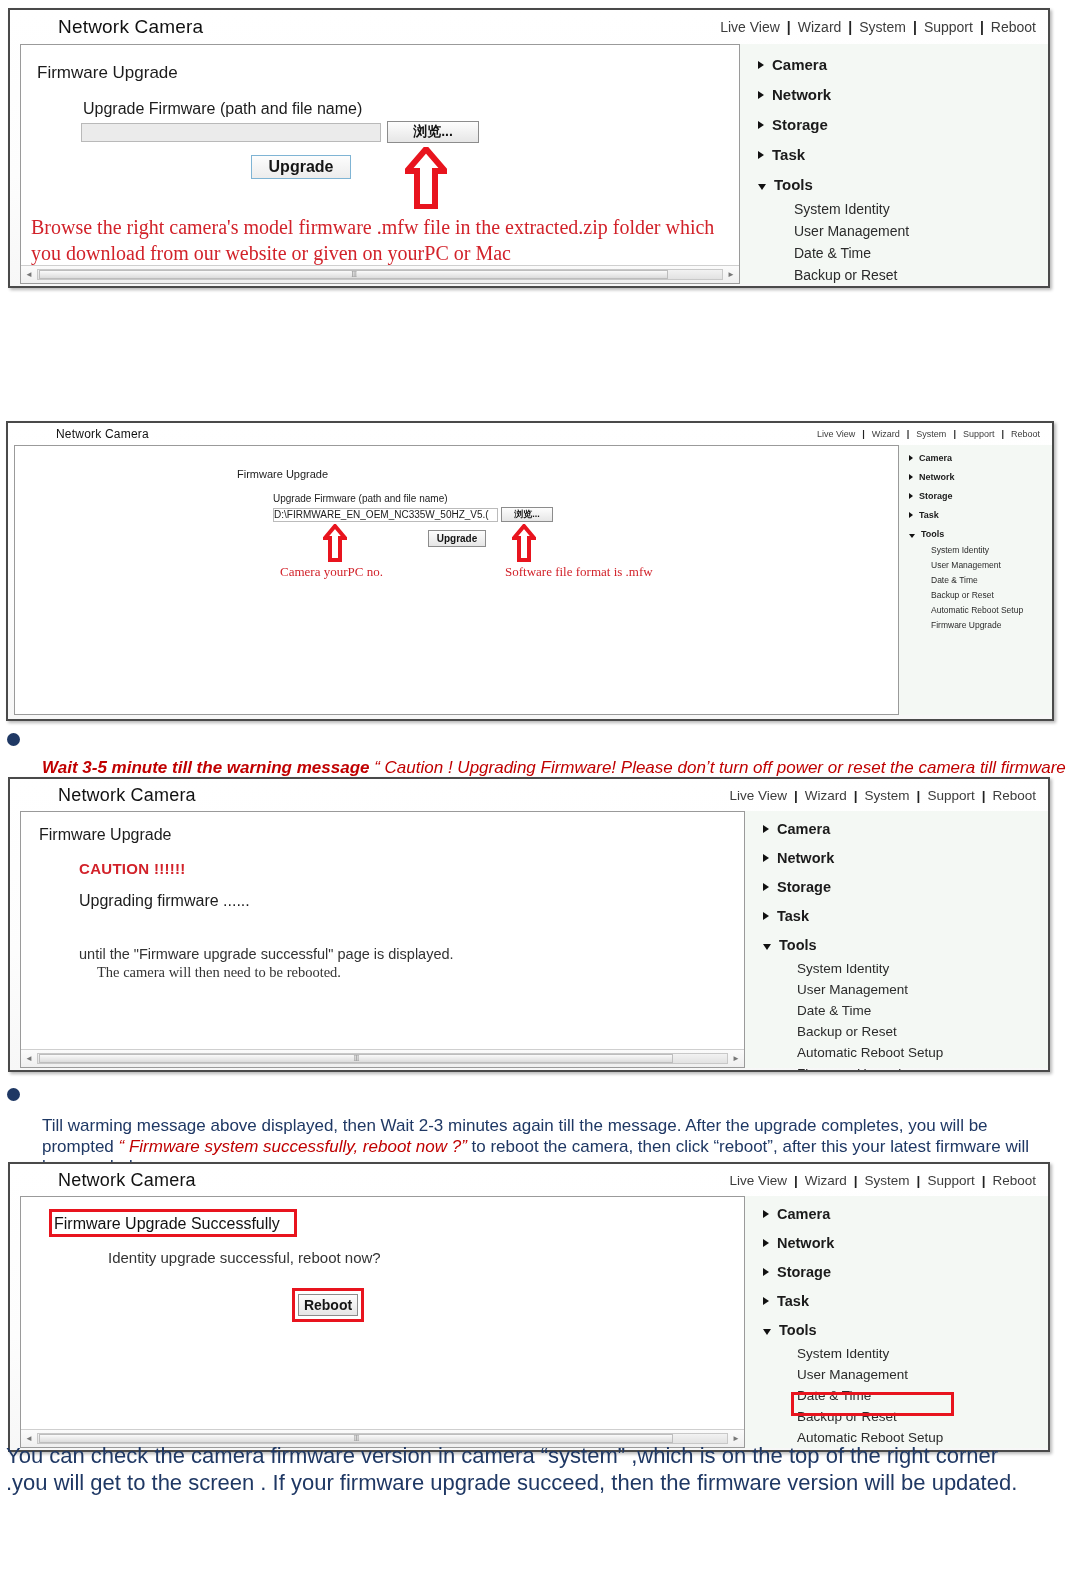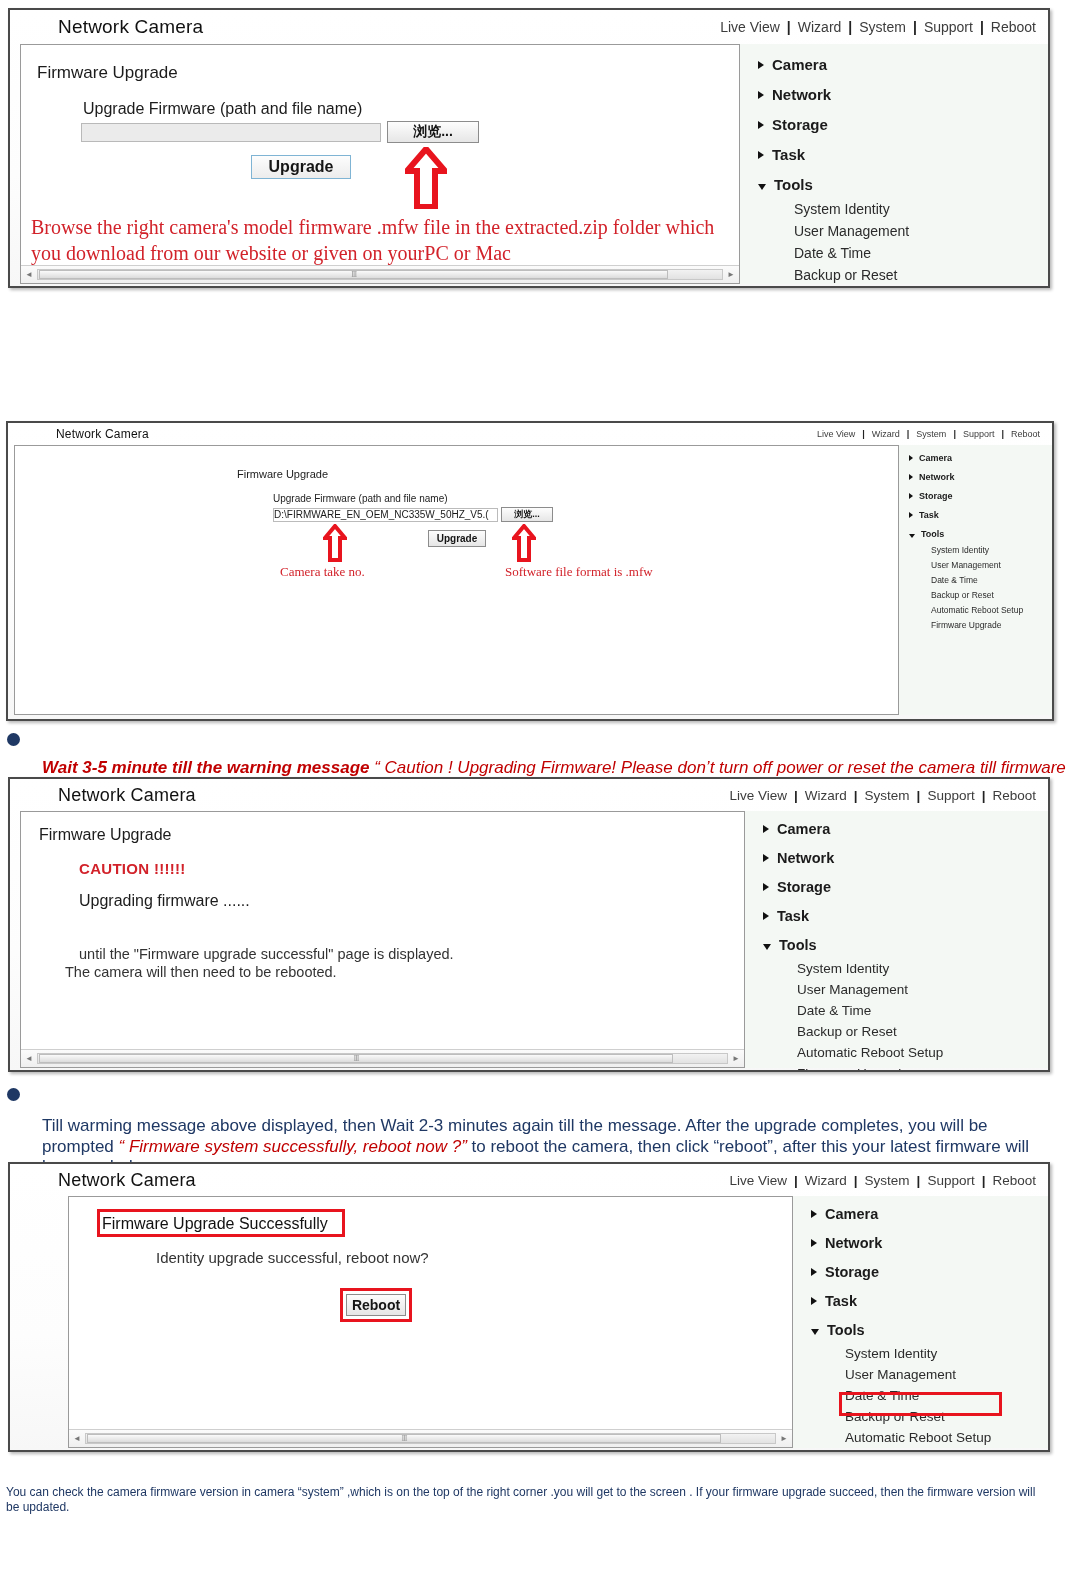--- a/index.html
+++ b/index.html
@@ -271,21 +271,21 @@
               <svg width="24" height="38" viewBox="0 0 24 38">
                 <polygon points="12,2 22,14 17,14 17,36 7,36 7,14 2,14" fill="#ffffff" stroke="#e8141e" stroke-width="4"></polygon>
               </svg>
             </div>
             <div class="uparrow" style="left:497px; top:78px;">
               <svg width="24" height="38" viewBox="0 0 24 38">
                 <polygon points="12,2 22,14 17,14 17,36 7,36 7,14 2,14" fill="#ffffff" stroke="#e8141e" stroke-width="4"></polygon>
               </svg>
             </div>
 
-            <div class="redtext" style="position:absolute; left:265px; top:118px; font-size:13px; font-family:'Liberation Serif', serif;">Camera take no.</div>
+            <div class="redtext" style="position:absolute; left:265px; top:118px; font-size:13px; font-family:'Liberation Serif', serif;">Camera yourPC no.</div>
             <div class="redtext" style="position:absolute; left:490px; top:118px; font-size:13px; font-family:'Liberation Serif', serif;">Software file format is .mfw</div>
           </div>
         </div>
 
         <div class="sidebar" style="flex:1 1 auto; padding:8px 0 0 10px;">
           <div class="side-item" style="font-size:9px; font-weight:bold; margin-bottom:9px;">
             <span class="tri right" style="border-left-width:4px;border-top-width:3px;border-bottom-width:3px;margin-right:6px;"></span>
             <span>Camera</span>
           </div>
           <div class="side-item" style="font-size:9px; font-weight:bold; margin-bottom:9px;">
@@ -337,21 +337,21 @@
         </span>
       </div>
 
       <div class="body-row" style="height:257px;">
         <div class="content-pane" style="width:725px; margin-left:10px;">
           <div class="content-body">
             <div class="lbl" style="position:absolute; left:18px; top:14px; font-size:16px;">Firmware Upgrade</div>
             <div class="redbold" style="position:absolute; left:58px; top:48px; font-size:15px; letter-spacing:.3px;">CAUTION !!!!!!</div>
             <div class="lbl" style="position:absolute; left:58px; top:80px; font-size:16px;">Upgrading firmware ......</div>
             <div style="position:absolute; left:58px; top:134px; font-size:14.5px; color:#333; white-space:nowrap;">until the "Firmware upgrade successful" page is displayed.</div>
-            <div style="position:absolute; left:44px; top:152px; font-size:14.5px; color:#333; white-space:nowrap;">The camera will then need to be rebooted.</div>
+            <div style="position:absolute; left:76px; top:152px; font-size:14.5px; color:#333; white-space:nowrap;font-family:Liberation Serif, serif;">The camera will then need to be rebooted.</div>
           </div>
 
           <div class="hscroll" style="height:18px;">
             <div class="arrow">◄</div>
             <div class="track">
               <div class="thumb" style="width:92%;">III</div>
             </div>
             <div class="arrow">►</div>
           </div>
         </div>
@@ -403,21 +403,21 @@
           <span class="lk">Wizard</span>
           <span class="sep">|</span>
           <span class="lk">System</span>
           <span class="sep">|</span>
           <span class="lk">Support</span>
           <span class="sep">|</span>
           <span class="lk">Reboot</span>
         </span>
       </div>
 
-      <div class="body-row" style="height:252px;padding-left:48px;">
+      <div class="body-row" style="height:252px;">
         <div class="content-pane" style="width:725px; margin-left:10px;">
           <div class="content-body">
             <div style="position:absolute; left:33px; top:18px; font-size:16px; color:#111;">Firmware Upgrade Successfully</div>
             <div class="hlbox" style="left:28px; top:12px; width:248px; height:28px;"></div>
 
             <div style="position:absolute; left:87px; top:52px; font-size:15px; color:#333;">Identity upgrade successful, reboot now?</div>
 
             <div class="btn" style="position:absolute; left:277px; top:97px; width:60px; height:22px; font-size:14px;">Reboot</div>
             <div class="hlbox" style="left:271px; top:91px; width:72px; height:34px;"></div>
           </div>
@@ -457,16 +457,16 @@
           <div class="side-sub" style="font-size:13.5px; margin:0 0 6px 34px;">Date &amp; Time</div>
           <div class="side-sub" style="font-size:13.5px; margin:0 0 6px 34px;">Backup or Reset</div>
           <div class="side-sub" style="font-size:13.5px; margin:0 0 6px 34px;">Automatic Reboot Setup</div>
 
           <div class="hlbox" style="left:46px; top:196px; width:163px; height:24px;"></div>
         </div>
       </div>
     </div>
   </div>
 
-  <div class="prose" style="left:6px; top:1462px; width:1035px; font-size:12px;">You can check the camera firmware version in camera “system” ,which is on the top of the right corner .you will get to the screen . If your firmware upgrade succeed, then the firmware version will be updated.</div>
+  <div class="prose" style="left:6px; top:1420px; width:1035px; font-size:22px;">You can check the camera firmware version in camera “system” ,which is on the top of the right corner .you will get to the screen . If your firmware upgrade succeed, then the firmware version will be updated.</div>
 
 
 </div>
 
 </body></html>

